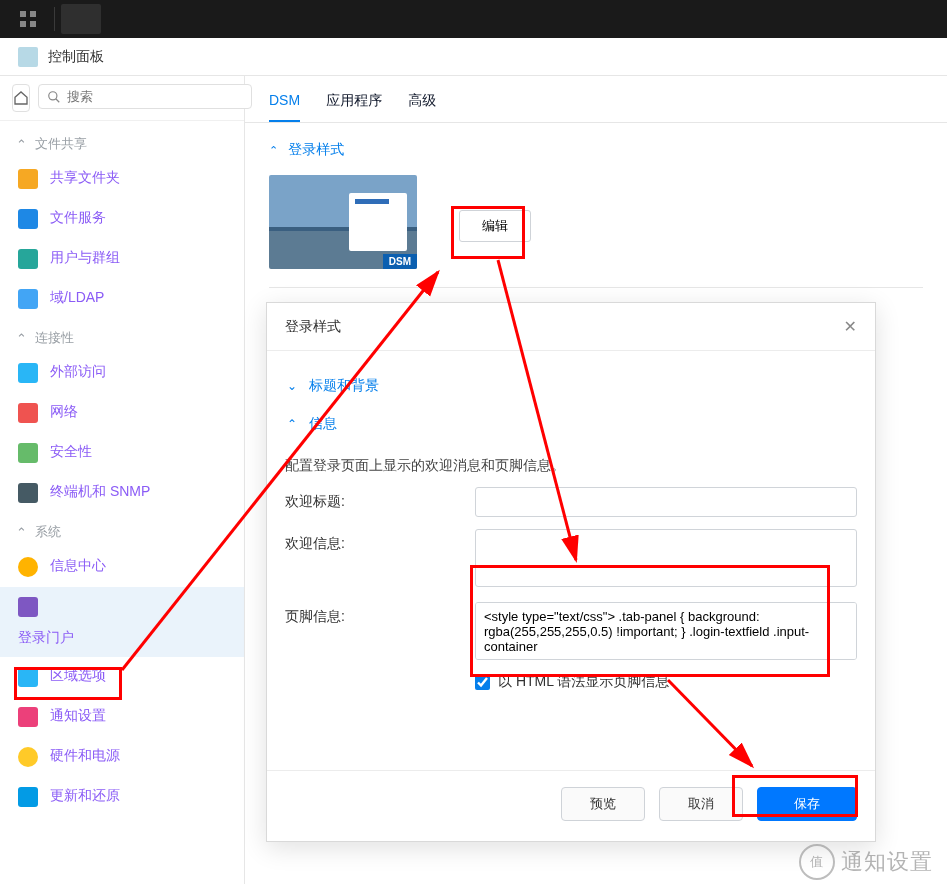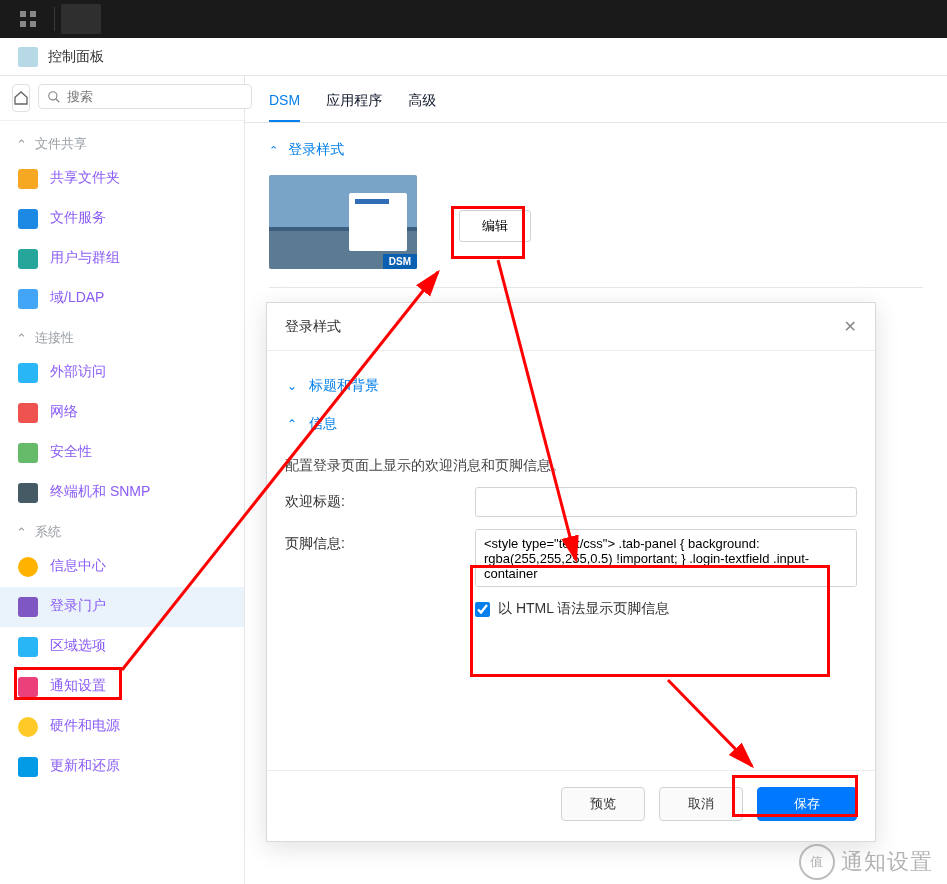--- a/index.html
+++ b/index.html
@@ -20,21 +20,21 @@
   .main { display: flex; height: calc(884px - 38px - 38px); }
   .leftcol { width: 245px; border-right: 1px solid #e6e6e6; position: relative; }
   .homerow { display: flex; align-items: flex-start; padding: 8px 12px; gap: 8px; border-bottom: 1px solid #f0f0f0; }
   .homebtn { width: 28px; height: 28px; border: 1px solid #e0e0e0; border-radius: 4px; display: flex; align-items: center; justify-content: center; background: #fff; }
   .searchwrap { flex: 1; display: flex; align-items: center; border: 1px solid #e0e0e0; border-radius: 4px; padding: 4px 8px; gap: 6px; background: #fff; }
   .searchwrap input { border: none; outline: none; flex: 1; font-size: 13px; color: #555; }
 
   .nav { padding: 4px 0 20px 0; }
   .navgrp-hd { display: flex; align-items: center; gap: 8px; padding: 10px 16px 6px 16px; color: #9aa0a6; font-size: 13px; }
   .navitem { display: flex; align-items: flex-start; gap: 12px; padding: 10px 14px 10px 18px; cursor: pointer; font-size: 14px; color: #8b5cf6; }
-  .navitem.selected { background: #eaf3fb; }
+  .navitem.selected { background: #eaf3fb; flex-direction: column; }
   .navitem .ic { width: 20px; height: 20px; display: flex; align-items: center; justify-content: center; border-radius: 3px; }
 
   .content { flex: 1; position: relative; padding: 0; }
   .tabs { display: flex; gap: 26px; padding: 16px 24px 0 24px; border-bottom: 1px solid #e6e6e6; font-size: 14px; }
   .tab { padding-bottom: 12px; color: #0f172a; cursor: pointer; }
   .tab.active { color: #057feb; border-bottom: 2px solid #057feb; font-weight: 500; }
 
   .section { padding: 18px 24px; }
   .sec-hd { display: flex; align-items: center; gap: 10px; color: #057feb; font-size: 14px; font-weight: 500; }
   .sec-hd .chev { font-size: 11px; }
@@ -235,20 +235,24 @@
       <span class="ac">⌃</span>
       <span>信息</span>
     </div>
     <div class="desc">配置登录页面上显示的欢迎消息和页脚信息。</div>
 
     <div class="formrow">
       <div class="lbl">欢迎标题:</div>
       <div class="fld"><input class="txt" type="text" style=""></div>
     </div>
     <div class="formrow">
+      <div class="lbl">欢迎信息:</div>
+      <div class="fld"><textarea class="ta" style=""></textarea></div>
+    </div>
+    <div class="formrow">
       <div class="lbl">页脚信息:</div>
       <div class="fld">
         <textarea class="ta" style="">&lt;style type="text/css"&gt; .tab-panel { background: rgba(255,255,255,0.5) !important; } .login-textfield .input-container</textarea>
         <label class="chkrow">
           <input type="checkbox" checked="" style="">
           <span>以 HTML 语法显示页脚信息</span>
         </label>
       </div>
     </div>
   </div>

